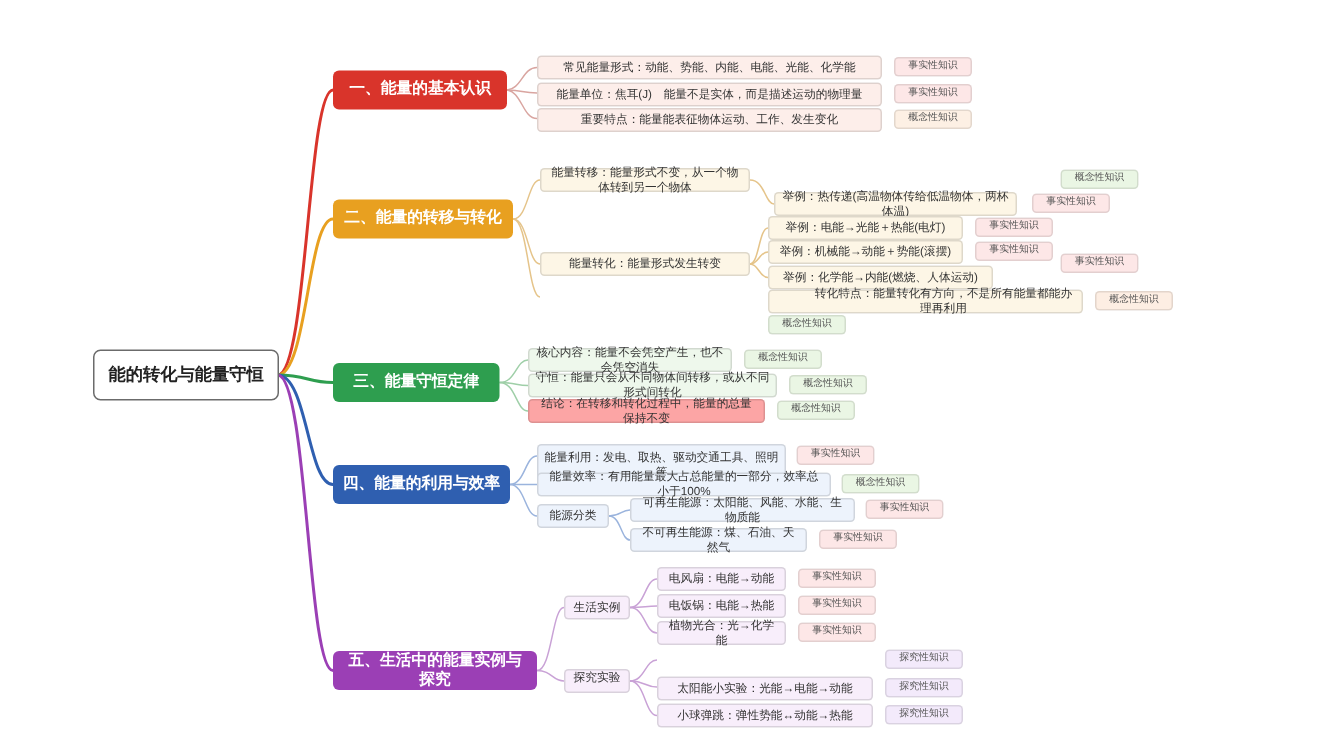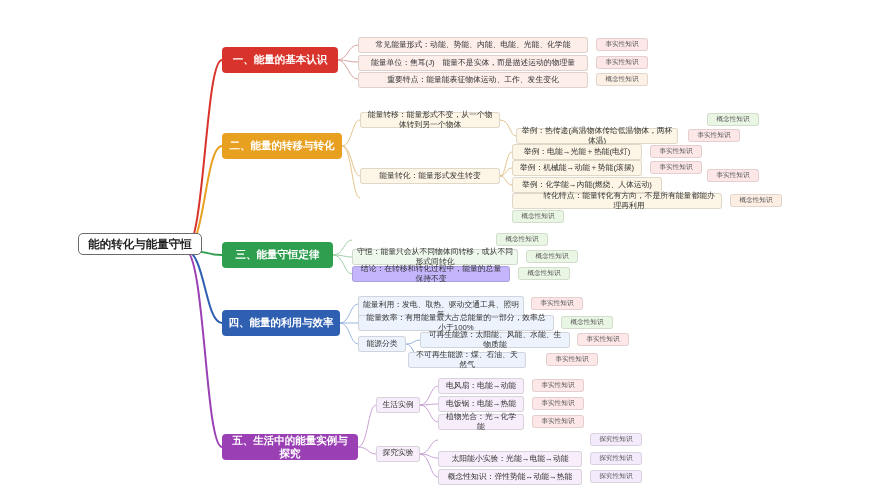--- a/index.html
+++ b/index.html
@@ -50,21 +50,21 @@
     <path d="M358,447 C368,447 368,405 376,405" stroke="#c9a2d6" stroke-width="1" fill="none"></path>
     <path d="M358,447 C368,447 368,454 376,454" stroke="#c9a2d6" stroke-width="1" fill="none"></path>
     <path d="M420,405 C430,405 430,386 438,386" stroke="#c9a2d6" stroke-width="1" fill="none"></path>
     <path d="M420,405 C430,405 430,404 438,404" stroke="#c9a2d6" stroke-width="1" fill="none"></path>
     <path d="M420,405 C430,405 430,422 438,422" stroke="#c9a2d6" stroke-width="1" fill="none"></path>
     <path d="M420,454 C430,454 430,440 438,440" stroke="#c9a2d6" stroke-width="1" fill="none"></path>
     <path d="M420,454 C430,454 430,458 438,458" stroke="#c9a2d6" stroke-width="1" fill="none"></path>
     <path d="M420,454 C430,454 430,477 438,477" stroke="#c9a2d6" stroke-width="1" fill="none"></path>
   </svg>
 
-  <div class="node root" style="left:62px;top:233px;width:124px;height:22px;margin-left:16px;">
+  <div class="node root" style="left:62px;top:233px;width:124px;height:34px;">
     <span>能的转化与能量守恒</span>
   </div>
 
   <div class="node branch" style="left:222px;top:47px;width:116px;height:26px;background:#d9342b;">
     <span>一、能量的基本认识</span>
   </div>
   <div class="node leaf" style="left:358px;top:37px;width:230px;height:16px;background:#fdeeea;">
     <span>常见能量形式：动能、势能、内能、电能、光能、化学能</span>
   </div>
   <div class="node tag" style="left:596px;top:38px;width:52px;height:13px;background:#fde7e7;">
@@ -125,30 +125,33 @@
   <div class="node tag" style="left:730px;top:194px;width:52px;height:13px;background:#fdeee3;">
     <span>概念性知识</span>
   </div>
   <div class="node tag" style="left:512px;top:210px;width:52px;height:13px;background:#eaf6e4;">
     <span>概念性知识</span>
   </div>
 
   <div class="node branch" style="left:222px;top:242px;width:111px;height:26px;background:#2e9e4f;">
     <span>三、能量守恒定律</span>
   </div>
+  <div class="node leaf" style="left:352px;top:232px;width:136px;height:16px;background:#eef8ec;">
+    <span>核心内容：能量不会凭空产生，也不会凭空消失</span>
+  </div>
   <div class="node tag" style="left:496px;top:233px;width:52px;height:13px;background:#eaf6e4;">
     <span>概念性知识</span>
   </div>
   <div class="node leaf" style="left:352px;top:249px;width:166px;height:16px;background:#eef8ec;">
     <span>守恒：能量只会从不同物体间转移，或从不同形式间转化</span>
   </div>
   <div class="node tag" style="left:526px;top:250px;width:52px;height:13px;background:#eaf6e4;">
     <span>概念性知识</span>
   </div>
-  <div class="node leaf" style="left:352px;top:266px;width:158px;height:16px;background:#c4b5fd;">
+  <div class="node leaf" style="left:352px;top:266px;width:158px;height:16px;background:#fca5a5;">
     <span>结论：在转移和转化过程中，能量的总量保持不变</span>
   </div>
   <div class="node tag" style="left:518px;top:267px;width:52px;height:13px;background:#eaf6e4;">
     <span>概念性知识</span>
   </div>
 
   <div class="node branch" style="left:222px;top:310px;width:118px;height:26px;background:#2f5fb0;">
     <span>四、能量的利用与效率</span>
   </div>
   <div class="node leaf" style="left:358px;top:296px;width:166px;height:28px;background:#edf3fc;">
@@ -165,21 +168,21 @@
   </div>
   <div class="node leaf" style="left:358px;top:336px;width:48px;height:16px;background:#edf3fc;">
     <span>能源分类</span>
   </div>
   <div class="node leaf" style="left:420px;top:332px;width:150px;height:16px;background:#edf3fc;">
     <span>可再生能源：太阳能、风能、水能、生物质能</span>
   </div>
   <div class="node tag" style="left:577px;top:333px;width:52px;height:13px;background:#fde7e7;">
     <span>事实性知识</span>
   </div>
-  <div class="node leaf" style="left:408px;top:352px;width:118px;height:16px;background:#edf3fc;">
+  <div class="node leaf" style="left:420px;top:352px;width:118px;height:16px;background:#edf3fc;">
     <span>不可再生能源：煤、石油、天然气</span>
   </div>
   <div class="node tag" style="left:546px;top:353px;width:52px;height:13px;background:#fde7e7;">
     <span>事实性知识</span>
   </div>
 
   <div class="node branch" style="left:222px;top:434px;width:136px;height:26px;background:#9b3fb5;">
     <span>五、生活中的能量实例与探究</span>
   </div>
   <div class="node leaf" style="left:376px;top:397px;width:44px;height:16px;background:#f8eefb;">
@@ -209,19 +212,19 @@
   <div class="node tag" style="left:590px;top:433px;width:52px;height:13px;background:#f3eafb;">
     <span>探究性知识</span>
   </div>
   <div class="node leaf" style="left:438px;top:451px;width:144px;height:16px;background:#f8eefb;">
     <span>太阳能小实验：光能→电能→动能</span>
   </div>
   <div class="node tag" style="left:590px;top:452px;width:52px;height:13px;background:#f3eafb;">
     <span>探究性知识</span>
   </div>
   <div class="node leaf" style="left:438px;top:469px;width:144px;height:16px;background:#f8eefb;">
-    <span>概念性知识：弹性势能↔动能→热能</span>
+    <span>小球弹跳：弹性势能↔动能→热能</span>
   </div>
   <div class="node tag" style="left:590px;top:470px;width:52px;height:13px;background:#f3eafb;">
     <span>探究性知识</span>
   </div>
 
 </div>
 
 </body></html>

